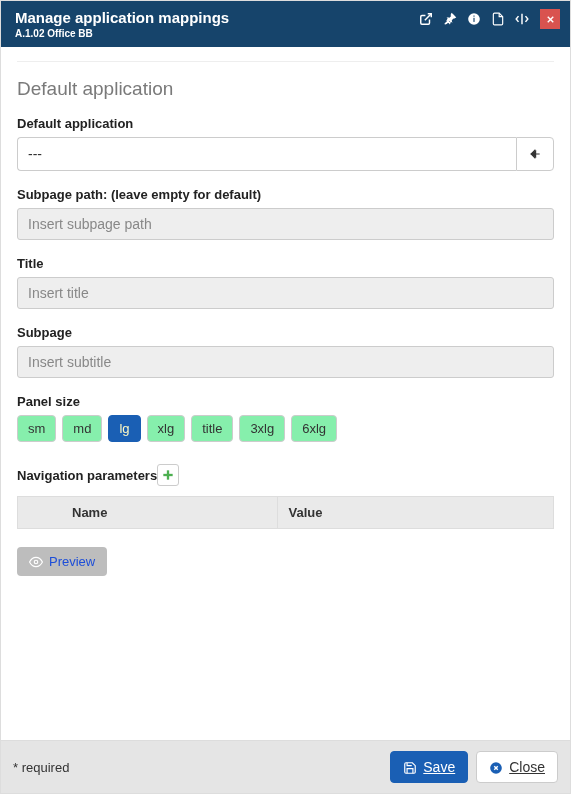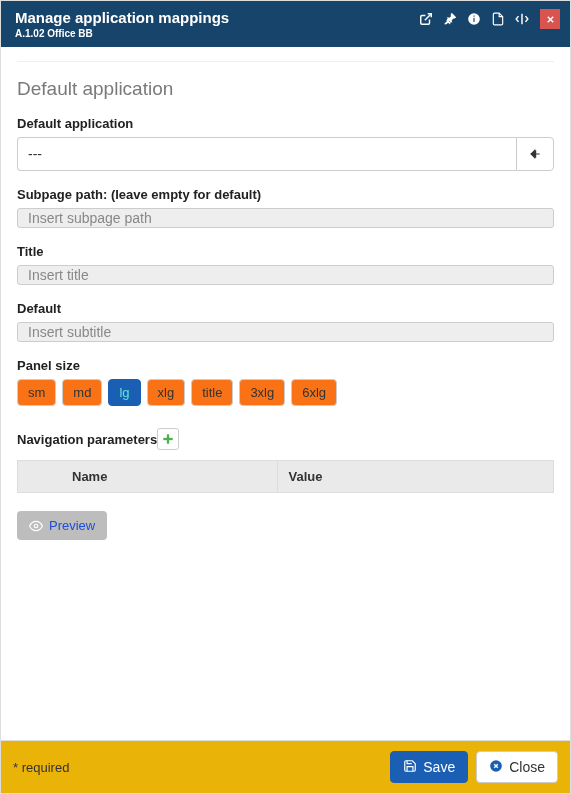--- a/index.html
+++ b/index.html
@@ -80,42 +80,42 @@
   }
   .revert-btn {
     width: 38px; height: 34px;
     border: 1px solid #ccc;
     border-radius: 0 4px 4px 0;
     background: #fff;
     display: inline-flex; align-items: center; justify-content: center;
     cursor: pointer;
   }
   .text-input {
-    width: 100%; height: 20px;
+    width: 100%; height: 32px;
     border: 1px solid #ccc;
     border-radius: 3px;
     background: #eee;
     padding: 0 10px;
     font-size: 14px;
     color: #333;
   }
   .text-input::placeholder { color: #888; }
   .size-group { display: flex; gap: 6px; }
   .size-btn {
     border: 1px solid #ccc;
-    background: #f97316;
+    background: #86efac;
     color: #333;
     border-radius: 4px;
     padding: 5px 10px;
     font-size: 13px;
     cursor: pointer;
   }
   .size-btn.active {
     background: #1a5fb4;
-    color: #5eead4;
+    color: #fef9c3;
     border-color: #1a5fb4;
   }
   .nav-row { display: flex; align-items: center; margin-bottom: 10px; margin-top: 22px; }
   .add-btn {
     width: 22px; height: 22px;
     border: 1px solid #ccc;
     border-radius: 3px;
     background: #fff;
     display: inline-flex; align-items: center; justify-content: center;
     cursor: pointer;
@@ -142,34 +142,35 @@
     color: #1d4ed8;
     border: none;
     border-radius: 4px;
     padding: 7px 12px;
     font-size: 13px;
     display: inline-flex; align-items: center; gap: 6px;
     cursor: pointer;
   }
   .footer {
     border-top: 1px solid #ddd;
-    background: #eab308;
+    background: #e5e5e5;
     padding: 10px 12px;
     display: flex;
     align-items: center;
     justify-content: space-between;
   }
   .required-hint { font-size: 13px; color: #333; }
   .footer-actions { display: flex; gap: 8px; }
   .btn {
     border-radius: 4px;
     padding: 7px 12px;
     font-size: 14px;
-    display: inline-flex; align-items: flex-start; gap: 6px;
-    cursor: pointer;
+    display: inline-flex; align-items: flex-end; gap: 6px;
+    cursor: pointer;
+    text-decoration: underline;
   }
   .btn-primary {
     background: #1a5fb4; color: #fff; border: 1px solid #1a5fb4;
   }
   .btn-default {
     background: #fff; color: #333; border: 1px solid #ccc;
   }
   .btn-default .close-icon-circle { color: #1a5fb4; }
   svg { display: block; }
 </style>
@@ -252,21 +253,21 @@
       <label class="form-label">Subpage path: (leave empty for default)</label>
       <input class="text-input" type="text" placeholder="Insert subpage path" style="">
     </div>
 
     <div class="field-row">
       <label class="form-label">Title</label>
       <input class="text-input" type="text" placeholder="Insert title" style="">
     </div>
 
     <div class="field-row">
-      <label class="form-label">Default</label>
+      <label class="form-label">Subpage</label>
       <input class="text-input" type="text" placeholder="Insert subtitle" style="">
     </div>
 
     <div class="field-row">
       <label class="form-label">Panel size</label>
       <div class="size-group">
         <button class="size-btn">sm</button>
         <button class="size-btn">md</button>
         <button class="size-btn active">lg</button>
         <button class="size-btn">xlg</button>

